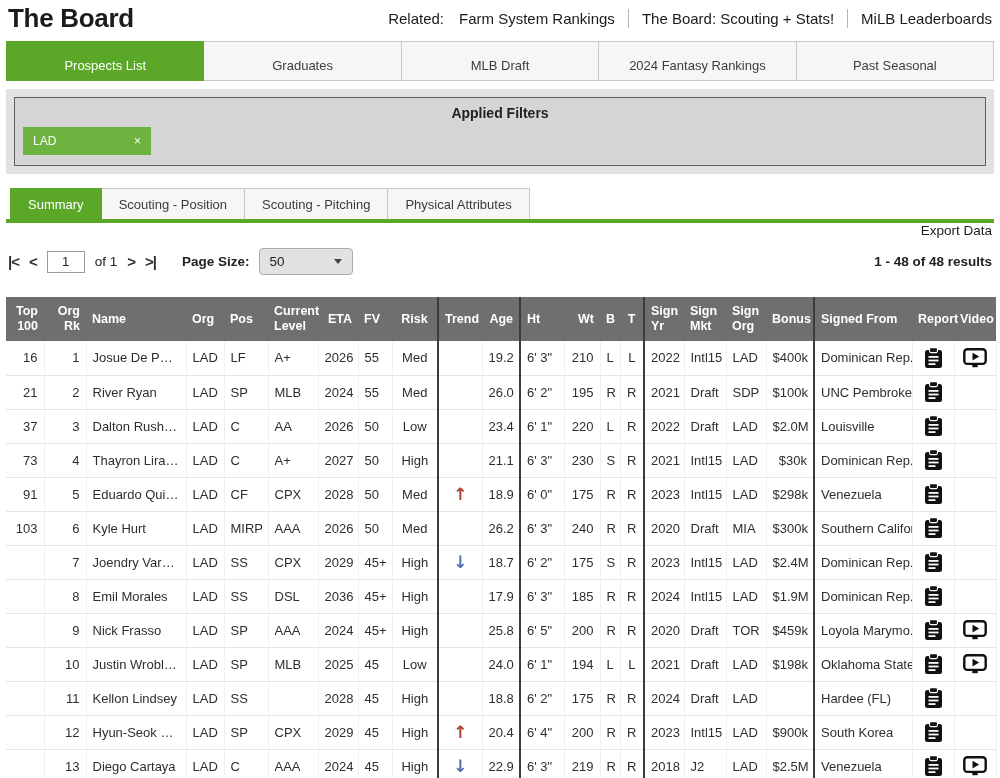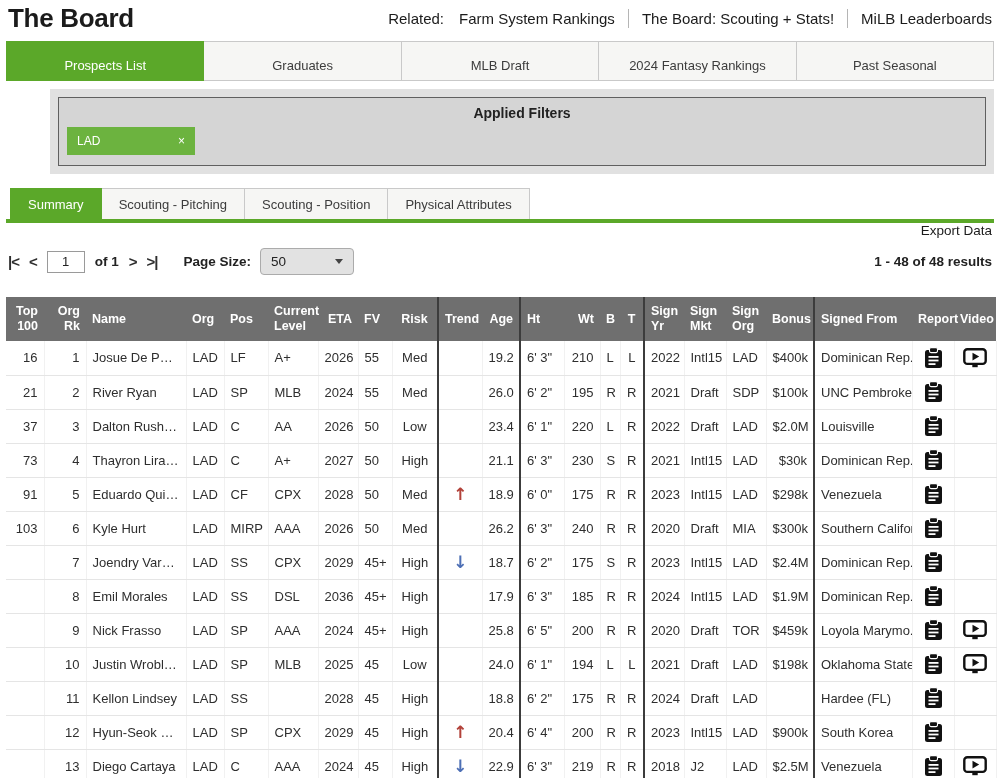--- a/index.html
+++ b/index.html
@@ -16,21 +16,21 @@
   .vsep { width:1px; height:19px; background:#b5b5b5; }
 
   
   .main-tabs { display:flex; }
   .main-tab { flex:1; text-align:center; padding:16px 0 7px; font-size:13px; color:#3c3c3c;
     background:#f6f6f4; border:1px solid #c9c9c9; border-left:none; cursor:pointer; }
   .main-tab:first-child { border-left:1px solid #c9c9c9; }
   .main-tab.active { background:var(--green); border-color:var(--green); color:#fff; }
 
   
-  .filters-band { background:#e1e1e1; padding:8px; margin-top:8px;margin-left:44px; }
+  .filters-band { background:#e1e1e1; padding:8px; margin-top:8px; }
   .filters-box { background:#d5d5d5; border:1px solid #606060; padding:5px 8px 10px; min-height:64px; }
   .filters-title { text-align:center; font-size:14px; font-weight:600; color:#222; padding:2px 0 6px; }
   .chip { width:128px; display:flex; justify-content:space-between; align-items:center;
     background:var(--chip-green); color:#fff; font-size:12px; padding:7px 10px; cursor:pointer; }
   .chip .x { cursor:pointer; font-size:12px; }
 
   
   .sub-tabs-wrap { margin-top:14px; }
   .sub-tabs { display:flex; padding-left:4px; }
   .sub-tab { padding:8px 17px 7px; font-size:13px; color:#3c3c3c; background:#f6f6f4;
@@ -41,21 +41,21 @@
 
   .export-row { text-align:right; padding:0 2px 3px; font-size:13.5px; }
   .export-link { cursor:pointer; color:#1b1b1b; }
 
   
   .pagination-row { display:flex; justify-content:space-between; align-items:center; padding:7px 2px 12px; font-size:13.5px; }
   .pager { display:flex; align-items:center; }
   .pbtn { font-weight:700; font-size:15px; letter-spacing:-1px; color:#2e2e2e; cursor:pointer; margin-right:10px; }
   .page-input { width:38px; height:22px; border:1px solid #9a9a9a; text-align:center; font-size:13px;
     margin-right:10px; font-family:inherit; color:#222; background:#fff; }
-  .of { margin-right:10px; font-weight:700; }
+  .of { margin-right:10px; font-weight:400; }
   .ps-label { margin:0 9px 0 16px; font-weight:600; }
   .ps-select { background:#e2e2e2; border:1px solid #ababab; border-radius:4px; height:27px; width:94px;
     display:inline-flex; align-items:center; justify-content:space-between; padding:0 10px; cursor:pointer; }
   .caret { width:0; height:0; border-left:4px solid transparent; border-right:4px solid transparent;
     border-top:5px solid #444; }
   .results { font-weight:600; color:#222; }
 
   
   table.grid { width:100%; border-collapse:collapse; table-layout:fixed; margin-top:10px; }
   thead th { background:#6f6f6f; color:#fff; font-size:12.5px; font-weight:700; padding:4px 6px;
@@ -102,22 +102,22 @@
             <span>LAD</span>
             <span class="x">×</span>
           </div>
         </div>
     </div>
   </div>
 
   <div class="sub-tabs-wrap">
     <div class="sub-tabs" id="sub-tabs">
         <div class="sub-tab active">Summary</div>
+        <div class="sub-tab">Scouting - Position</div>
         <div class="sub-tab">Scouting - Pitching</div>
-        <div class="sub-tab">Scouting - Position</div>
         <div class="sub-tab">Physical Attributes</div>
       </div>
     <div class="green-bar"></div>
   </div>
 
   <div class="export-row">
     <span class="export-link">Export Data</span>
   </div>
 
   <div class="pagination-row">

